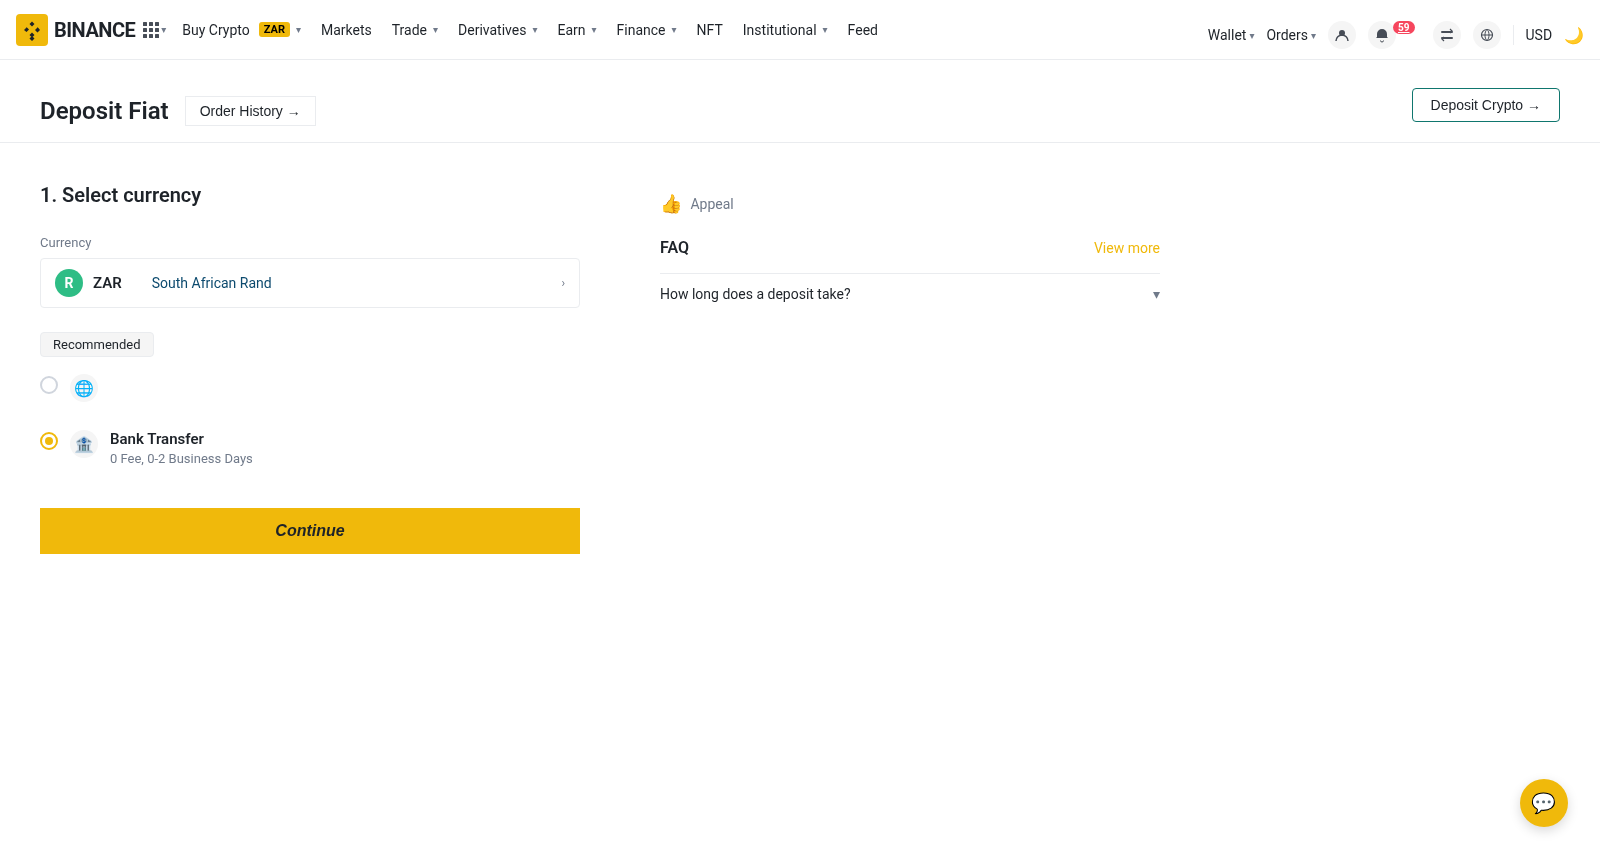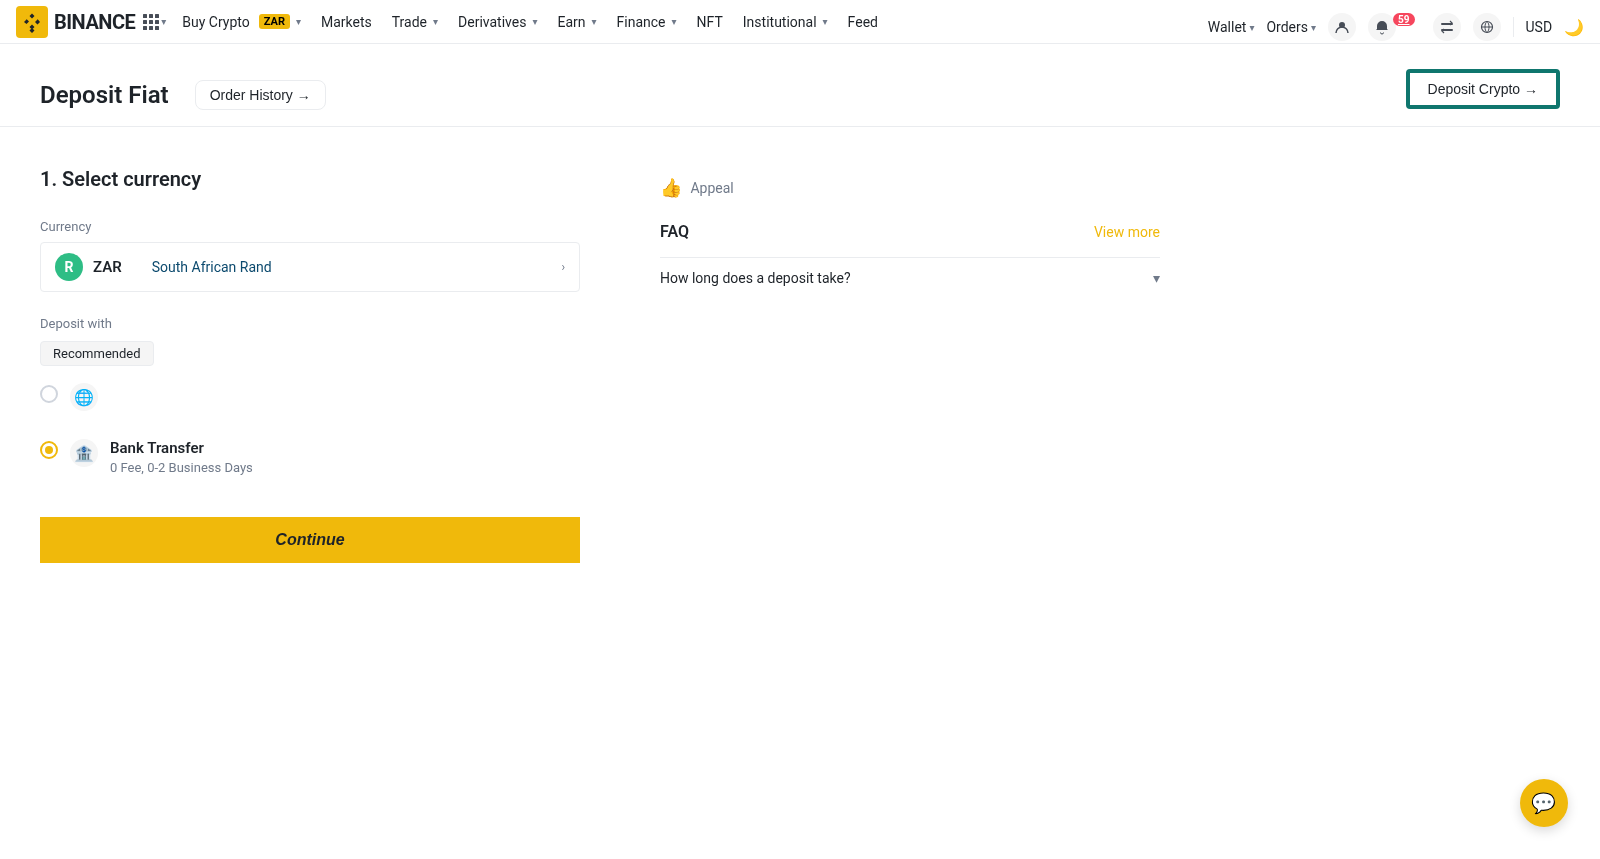--- a/index.html
+++ b/index.html
@@ -2,21 +2,21 @@
 <html><head>
   <meta charset="utf-8">
   <style>
     * { box-sizing: border-box; margin: 0; padding: 0; }
     body { font-family: -apple-system, BlinkMacSystemFont, 'Segoe UI', Roboto, sans-serif; background: #fff; color: #1e2329; font-size: 14px; }
 
     
     .navbar {
       display: flex;
       align-items: center;
-      height: 44px;
+      height: 60px;
       padding: 0 16px;
       border-bottom: 1px solid #eaecef;
       background: #fff;
       position: sticky; top: 0; z-index: 100;
     }
     .nav-logo {
       display: flex; align-items: center; gap: 6px; margin-right: 8px; cursor: pointer;
     }
     .binance-logo {
       width: 32px; height: 32px;
@@ -50,31 +50,31 @@
       width: 28px; height: 28px; border-radius: 50%; background: #f5f5f5; display: flex; align-items: center; justify-content: center; cursor: pointer;
     }
     .chevron { font-size: 10px; color: #707a8a; }
 
     
     .page-header {
       display: flex; align-items: center; justify-content: space-between;
       padding: 24px 40px 16px 40px;
       border-bottom: 1px solid #eaecef;
     }
-    .page-header-left { display: flex; align-items: center; gap: 26px; margin-top: 12px; }
+    .page-header-left { display: flex; align-items: center; gap: 16px; margin-top: 12px; }
     .page-title { font-size: 24px; font-weight: 600; color: #1e2329; }
     .order-history-btn {
       display: flex; align-items: center; gap: 6px;
-      border: 1px solid #eaecef; border-radius: 8px;
+      border: 1px solid #eaecef; border-radius: 0;
       padding: 6px 14px; cursor: pointer; font-size: 14px; color: #1e2329;
       background: #fff;
     }
     .deposit-crypto-btn {
       display: flex; align-items: center; gap: 6px;
-      border: 4px solid #0f766e; border-radius: 4px;
+      border: 1px solid #0f766e; border-radius: 4px;
       padding: 8px 18px; cursor: pointer; font-size: 14px; color: #1e2329;
       background: #fff; font-weight: 500;
     }
 
     
     .main-content {
       display: flex;
       padding: 40px 40px 40px 40px;
       gap: 80px;
       max-width: 1200px;
@@ -302,21 +302,20 @@
     <div class="field-label">Currency</div>
     <div class="currency-select">
       <div class="currency-icon">
         <span>R</span>
       </div>
       <span class="currency-name">ZAR</span>
       <span class="currency-full">South African Rand</span>
       <span class="currency-arrow">›</span>
     </div>
 
-    <div class="deposit-with-label">Deposit with</div>
     <div class="recommended-tag">Recommended</div>
 
     
     <div class="payment-option">
       <div class="radio-outer">
       </div>
       <div class="payment-icon">🌐</div>
     </div>
 
     

